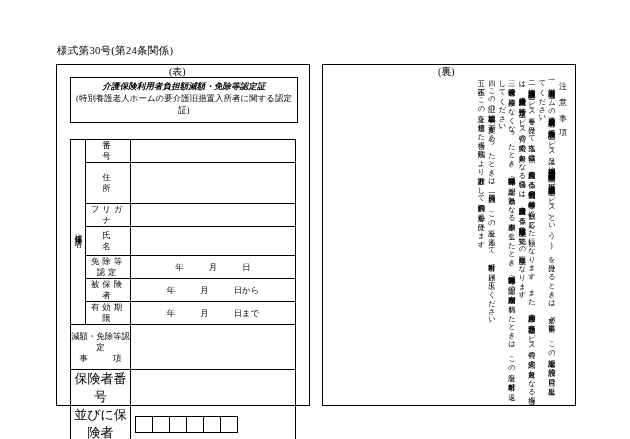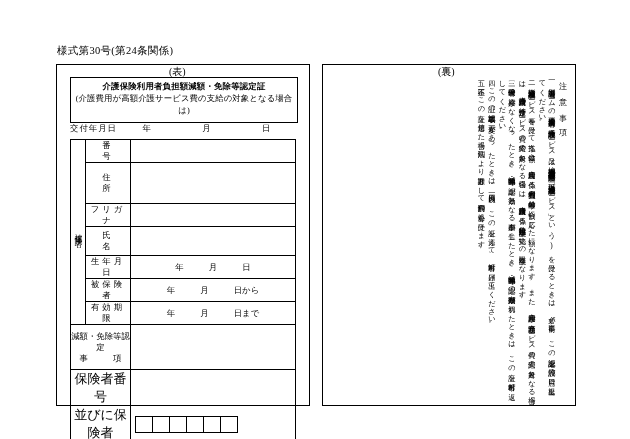--- a/index.html
+++ b/index.html
@@ -27,21 +27,21 @@
     font-size:10px;
   }
   .title-box{
     position:absolute;left:13px;top:12px;width:226px;
     border:1px solid #000;
     text-align:center;
     padding:3px 0 4px 0;
     line-height:1.45;
     font-size:8.4px;
   }
-  .title-box .l1{font-weight:bold;letter-spacing:0.2px;}
+  .title-box .l1{font-weight:bold;letter-spacing:0.2px;font-style:italic;}
   .title-box .l2{letter-spacing:0.1px;}
 
   .issue-row{
     position:absolute;left:13px;top:58px;width:226px;
     font-size:8.4px;
     display:flex;align-items:center;
   }
   .issue-row .lbl{letter-spacing:1px;}
   .issue-row .d{flex:1;text-align:center;}
 
@@ -135,29 +135,23 @@
 
 <div class="page">
 
   <div class="form-no">様式第30号(第24条関係)</div>
 
   <div class="front-label">(表)</div>
   <div class="front">
 
     <div class="title-box">
       <div class="l1">介護保険利用者負担額減額・免除等認定証</div>
-      <div class="l2">(介護費用が高額介護サービス費の支給の対象となる場合は)</div>
+      <div class="l2">(特別養護老人ホームの要介護旧措置入所者に関する認定証)</div>
     </div>
 
-    <div class="issue-row">
-      <span class="lbl">交付年月日</span>
-      <span class="d">年</span>
-      <span class="d">月</span>
-      <span class="d">日</span>
-    </div>
 
     <table class="grid">
       <tbody>
           <tr>
         <td class="vlabel" rowspan="7"><span>被保険者</span></td>
         <td class="item">番　　号</td>
         <td class="val"></td>
       </tr>
       <tr>
         <td class="item" style="height:40px">住　　所</td>
@@ -165,21 +159,21 @@
       </tr>
       <tr>
         <td class="item dashed-bottom">フリガナ</td>
         <td class="val dashed-bottom"></td>
       </tr>
       <tr>
         <td class="item dashed-top" style="height:28px">氏　　名</td>
         <td class="val dashed-top"></td>
       </tr>
       <tr>
-        <td class="item">生年月日</td>
+        <td class="item">免除等認定</td>
         <td class="val">年　　　月　　　日</td>
       </tr>
       <tr>
         <td class="item">被保険者</td>
         <td class="val">年　　　月　　　日から</td>
       </tr>
       <tr>
         <td class="item">有効期限</td>
         <td class="val">年　　　月　　　日まで</td>
       </tr>

